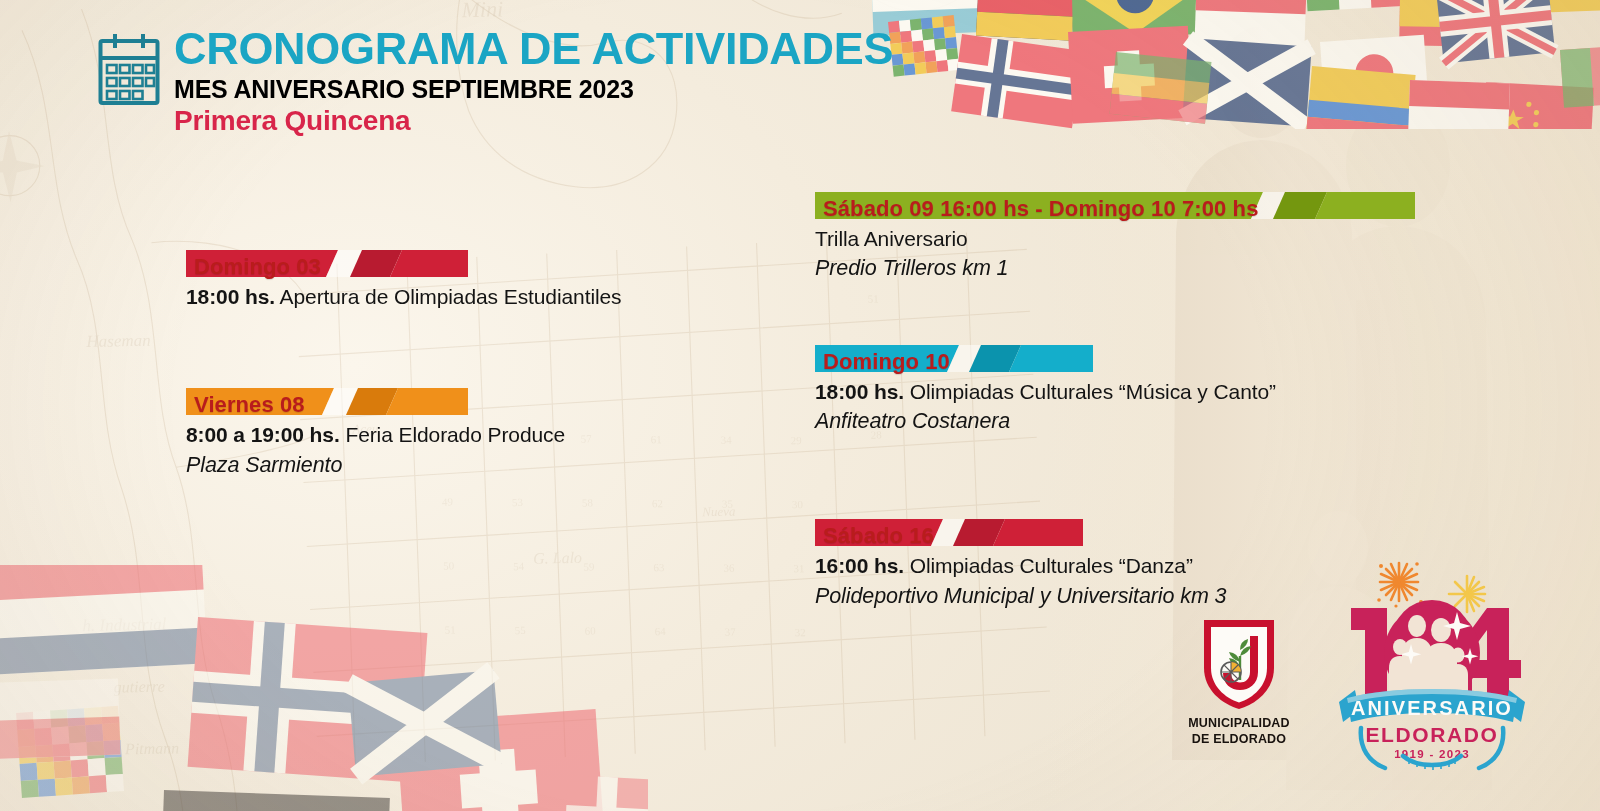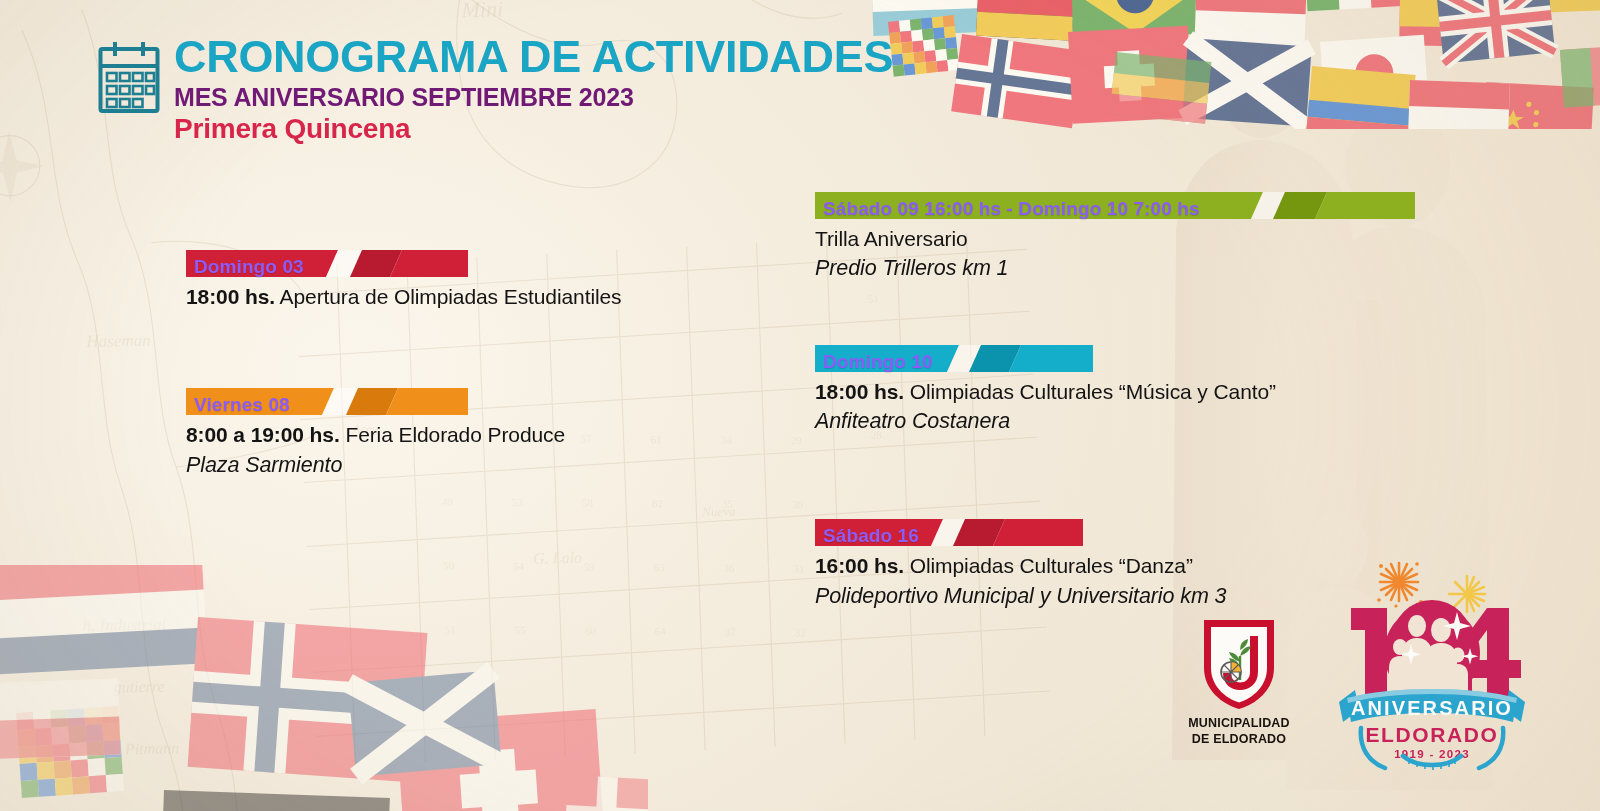--- a/index.html
+++ b/index.html
@@ -38,51 +38,51 @@
 
   
   .silhouettes{ position:absolute; right:0; top:0; width:520px; height:811px; }
 
   
   .flags{ position:absolute; }
   .flags-tr{ right:0; top:-6px; width:730px; height:135px; }
   .flags-bl{ left:-12px; bottom:-4px; width:660px; height:250px; opacity:.55; }
 
   
-  .header{ position:absolute; left:98px; top:32px; display:flex; align-items:flex-start; gap:14px; }
+  .header{ position:absolute; left:98px; top:24px; display:flex; align-items:flex-start; gap:14px; }
   .cal-icon{ width:62px; height:74px; flex:0 0 auto; margin-top:8px; }
   .htext{ padding-top:2px; }
   .h-title{
     font-size:45px; font-weight:700; letter-spacing:-.3px;
     color:#1ba5c4; line-height:1.02; white-space:nowrap;
     font-family:"Liberation Sans", sans-serif;
   }
   .h-sub{
-    font-size:25px; font-weight:700; color:#701a75;
+    font-size:25px; font-weight:700; color:#000000;
     letter-spacing:-.2px; line-height:1.2; margin-top:2px; white-space:nowrap;
   }
   .h-sub2{
     font-size:28px; font-weight:700; color:#d8254a;
     letter-spacing:-.2px; line-height:1.15; margin-top:1px; white-space:nowrap;
   }
 
   
   .col{ position:absolute; }
   .col-left{ left:186px; top:250px; width:620px; }
   .col-right{ left:815px; top:192px; width:690px; }
 
   .event{ margin-bottom:44px; }
   .event:last-child{ margin-bottom:0; }
 
   .banner{ position:relative; height:27px; display:block; }
   .banner svg{ position:absolute; left:0; top:0; display:block; }
   .banner-label{
     position:absolute; left:8px; top:0; height:34px;
     display:flex; align-items:center;
-    font-size:19px; font-weight:700; color:#8b5cf6;
+    font-size:22px; font-weight:700; color:#b91c1c;
     letter-spacing:.1px; white-space:nowrap;
     text-shadow:0 1px 1px rgba(0,0,0,.13);
   }
 
   .line1{
     margin-top:6px; font-size:21px; color:#141414; line-height:1.3;
     letter-spacing:-.1px; white-space:nowrap;
   }
   .line1 b{ font-weight:700; }
   .line2{

